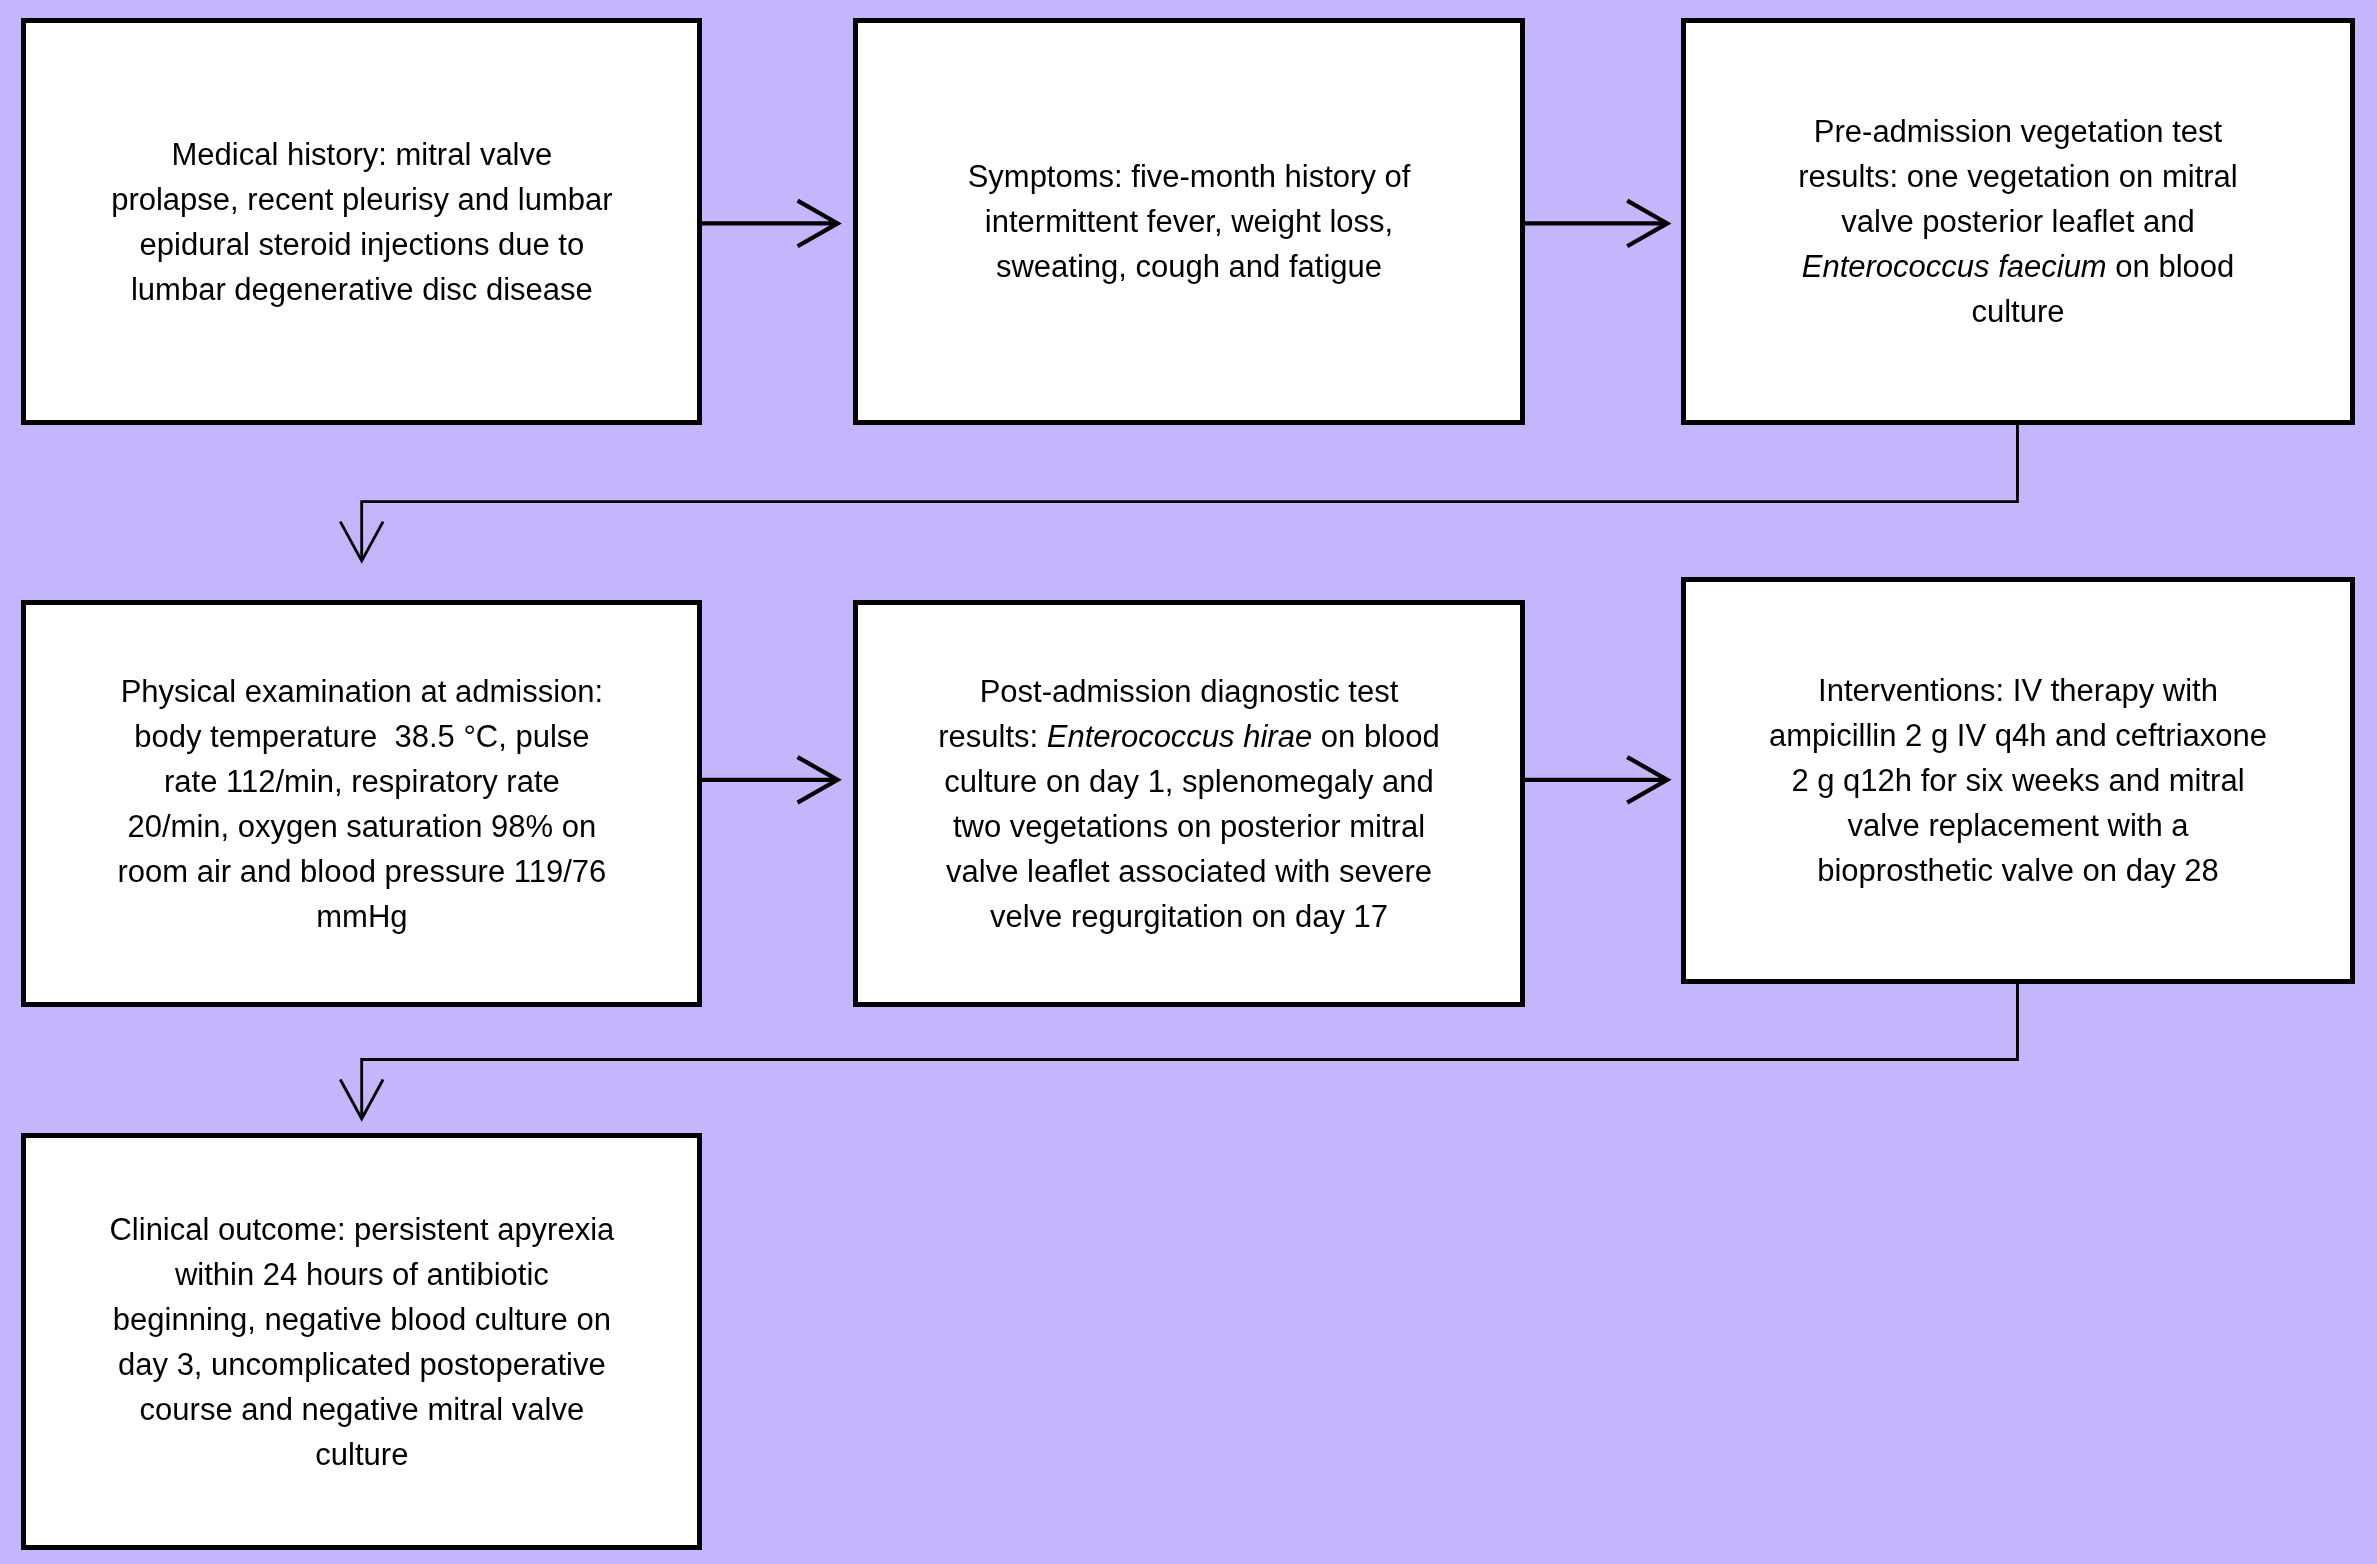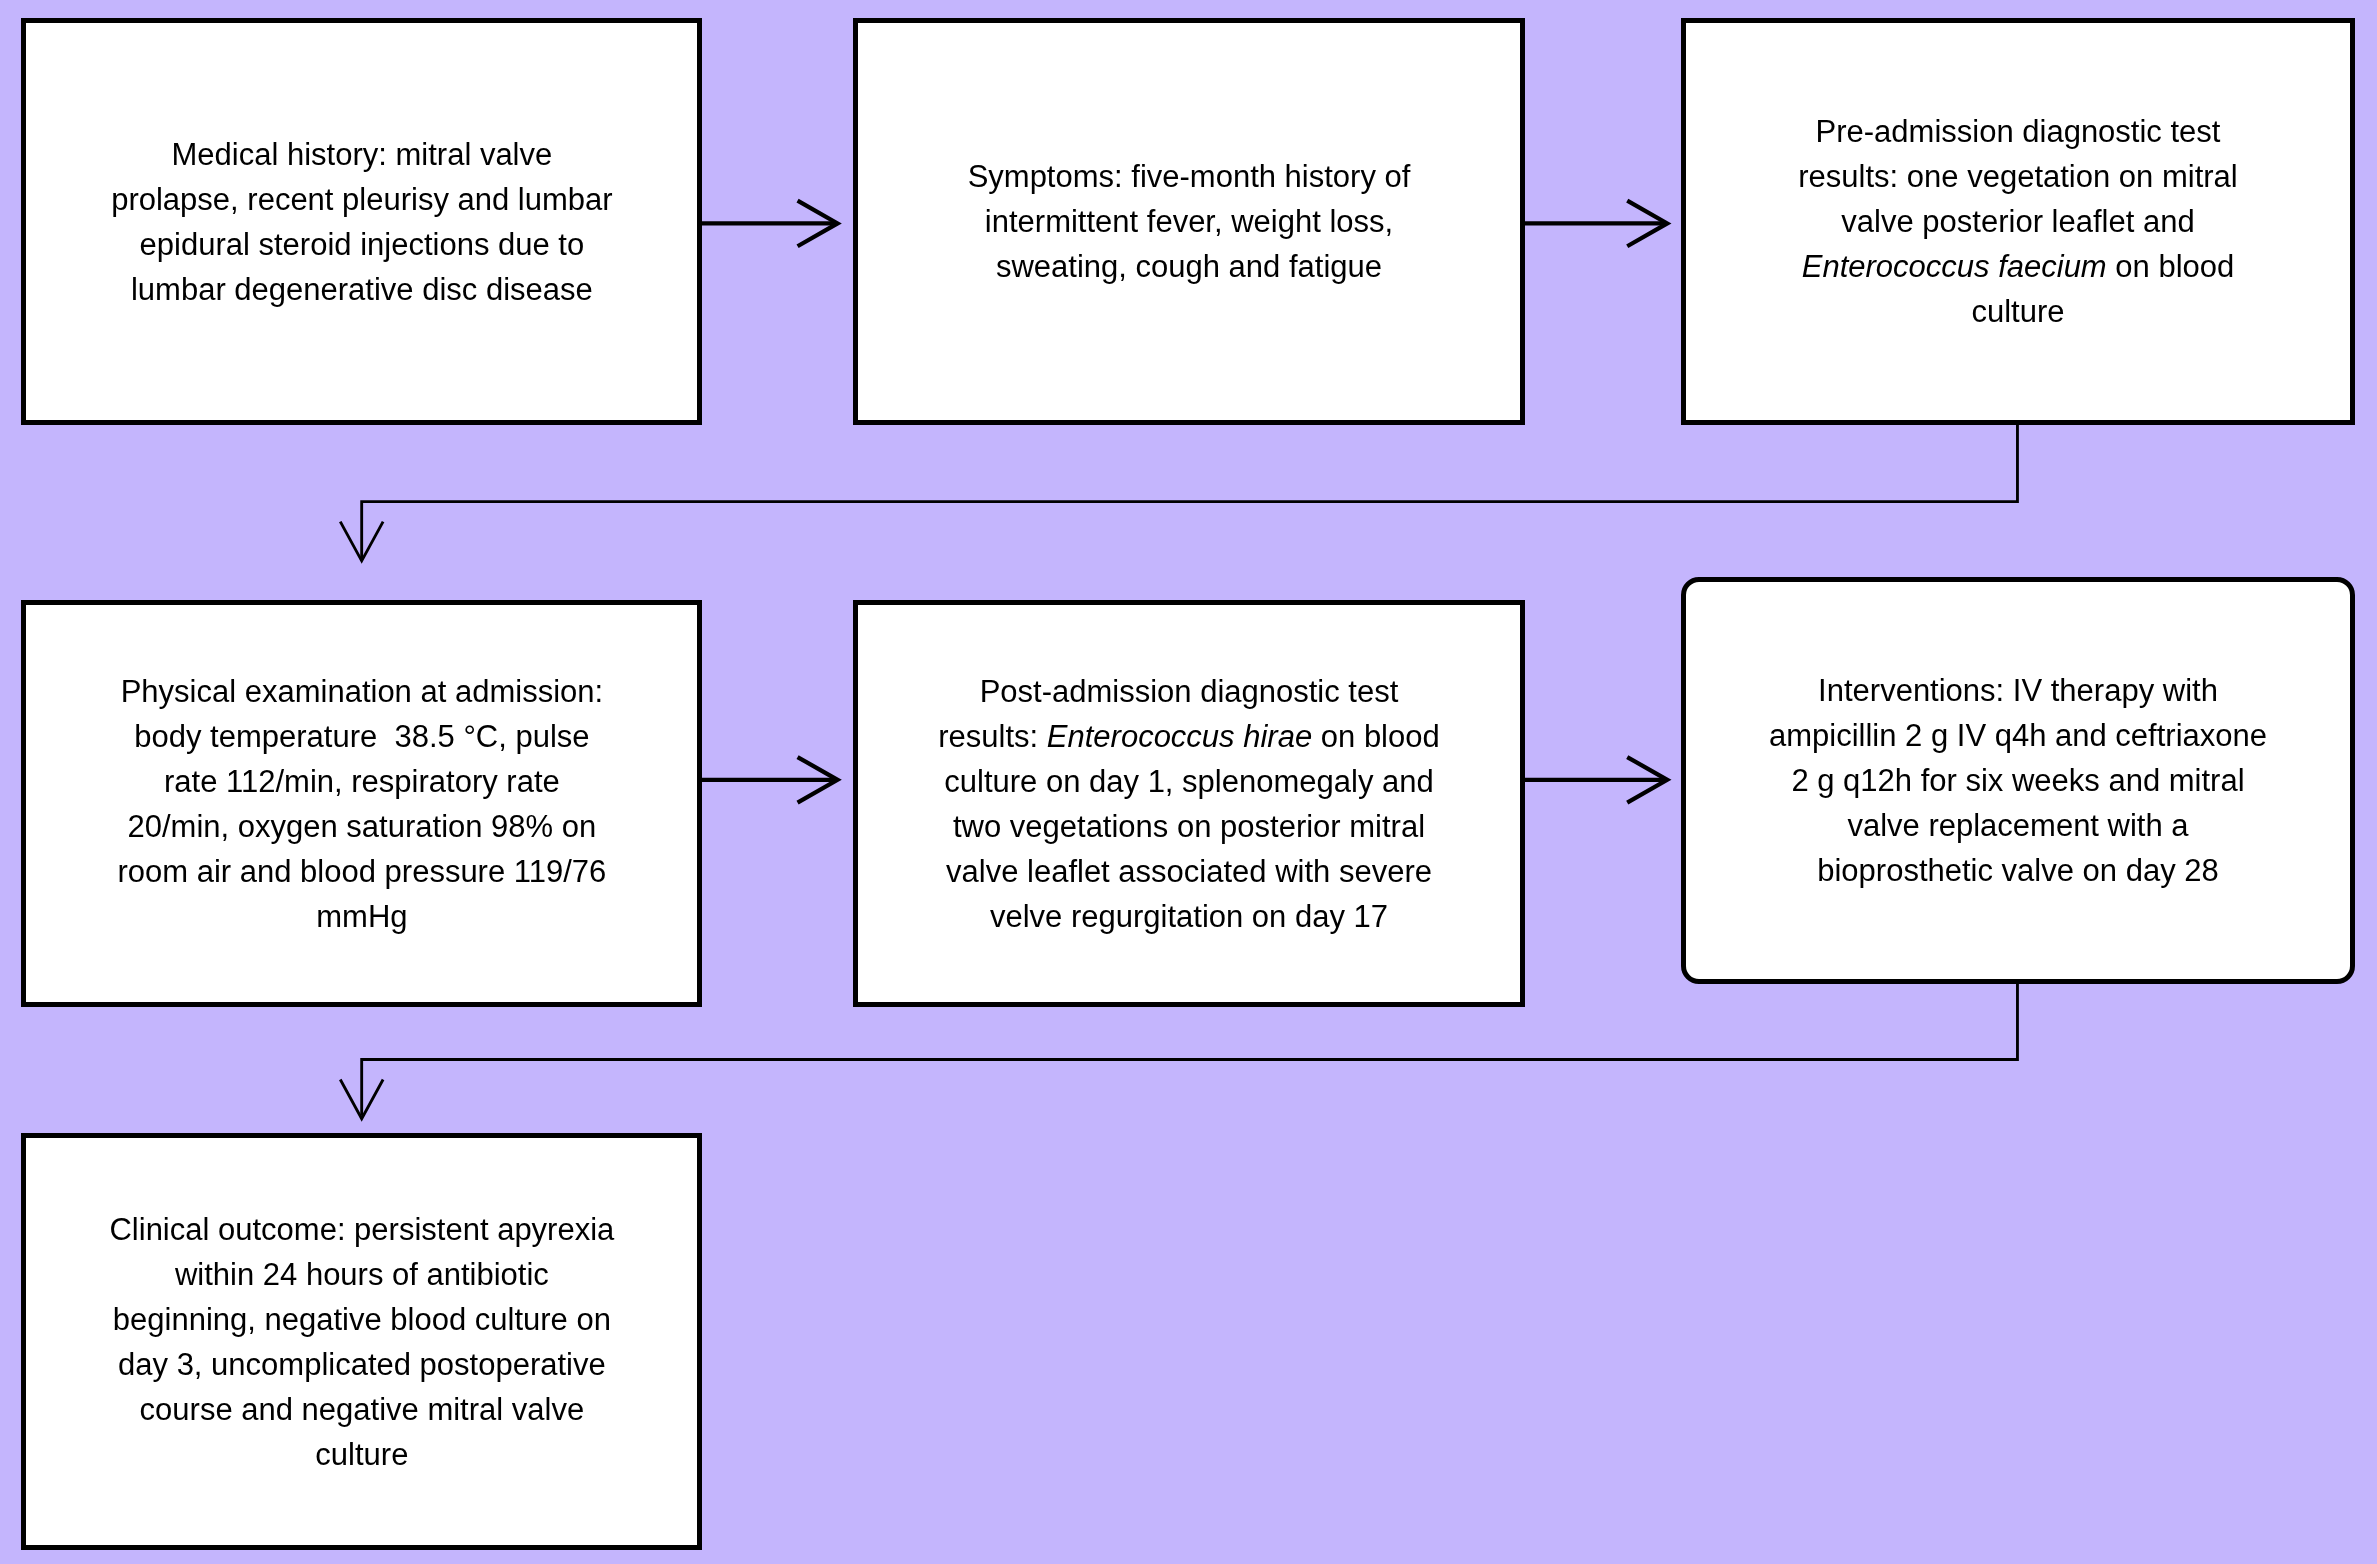--- a/index.html
+++ b/index.html
@@ -83,32 +83,32 @@
 
   <div class="flow-box" style="left:21.4px; top:18px; width:681px; height:407px;">
     <div class="box-text"><span>Medical history: mitral valve</span><br><span>prolapse, recent pleurisy and lumbar</span><br><span>epidural steroid injections due to</span><br><span>lumbar degenerative disc disease</span></div>
   </div>
 
   <div class="flow-box" style="left:853px; top:18px; width:672px; height:407px;">
     <div class="box-text"><span>Symptoms: five-month history of</span><br><span>intermittent fever, weight loss,</span><br><span>sweating, cough and fatigue</span></div>
   </div>
 
   <div class="flow-box" style="left:1681px; top:18px; width:674px; height:407px;">
-    <div class="box-text"><span>Pre-admission diagnostic test</span><br><span>results: one vegetation on mitral</span><br><span>valve posterior leaflet and</span><br><i>Enterococcus faecium</i><span> on blood</span><br><span>culture</span></div>
+    <div class="box-text"><span>Pre-admission vegetation test</span><br><span>results: one vegetation on mitral</span><br><span>valve posterior leaflet and</span><br><i>Enterococcus faecium</i><span> on blood</span><br><span>culture</span></div>
   </div>
 
   <div class="flow-box" style="left:21.4px; top:577px; width:681px; height:407px;margin-top:23px;">
     <div class="box-text"><span>Physical examination at admission:</span><br><span>body temperature &nbsp;38.5 °C, pulse</span><br><span>rate 112/min, respiratory rate</span><br><span>20/min, oxygen saturation 98% on</span><br><span>room air and blood pressure 119/76</span><br><span>mmHg</span></div>
   </div>
 
   <div class="flow-box" style="left:853px; top:577px; width:672px; height:407px;margin-top:23px;">
     <div class="box-text"><span>Post-admission diagnostic test</span><br><span>results: </span><i>Enterococcus hirae</i><span> on blood</span><br><span>culture on day 1, splenomegaly and</span><br><span>two vegetations on posterior mitral</span><br><span>valve leaflet associated with severe</span><br><span>velve regurgitation on day 17</span></div>
   </div>
 
-  <div class="flow-box" style="left:1681px; top:577px; width:674px; height:407px;border-radius:18px;">
+  <div class="flow-box" style="left:1681px; top:577px; width:674px; height:407px;">
     <div class="box-text"><span>Interventions: IV therapy with</span><br><span>ampicillin 2 g IV q4h and ceftriaxone</span><br><span>2 g q12h for six weeks and mitral</span><br><span>valve replacement with a</span><br><span>bioprosthetic valve on day 28</span></div>
   </div>
 
   <div class="flow-box" style="left:21.4px; top:1133px; width:681px; height:417px;">
     <div class="box-text"><span>Clinical outcome: persistent apyrexia</span><br><span>within 24 hours of antibiotic</span><br><span>beginning, negative blood culture on</span><br><span>day 3, uncomplicated postoperative</span><br><span>course and negative mitral valve</span><br><span>culture</span></div>
   </div>
 
 </div>
 
 

